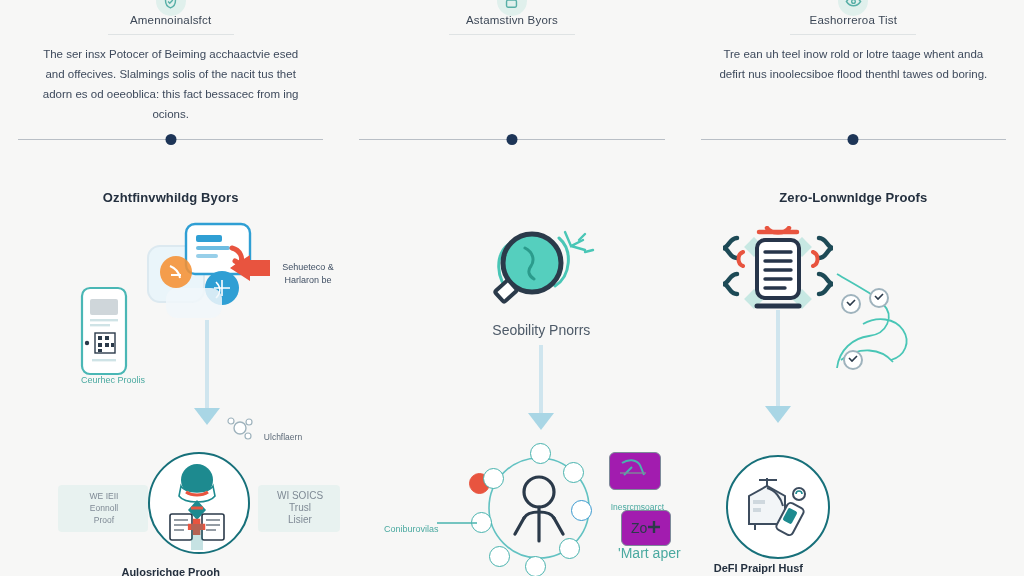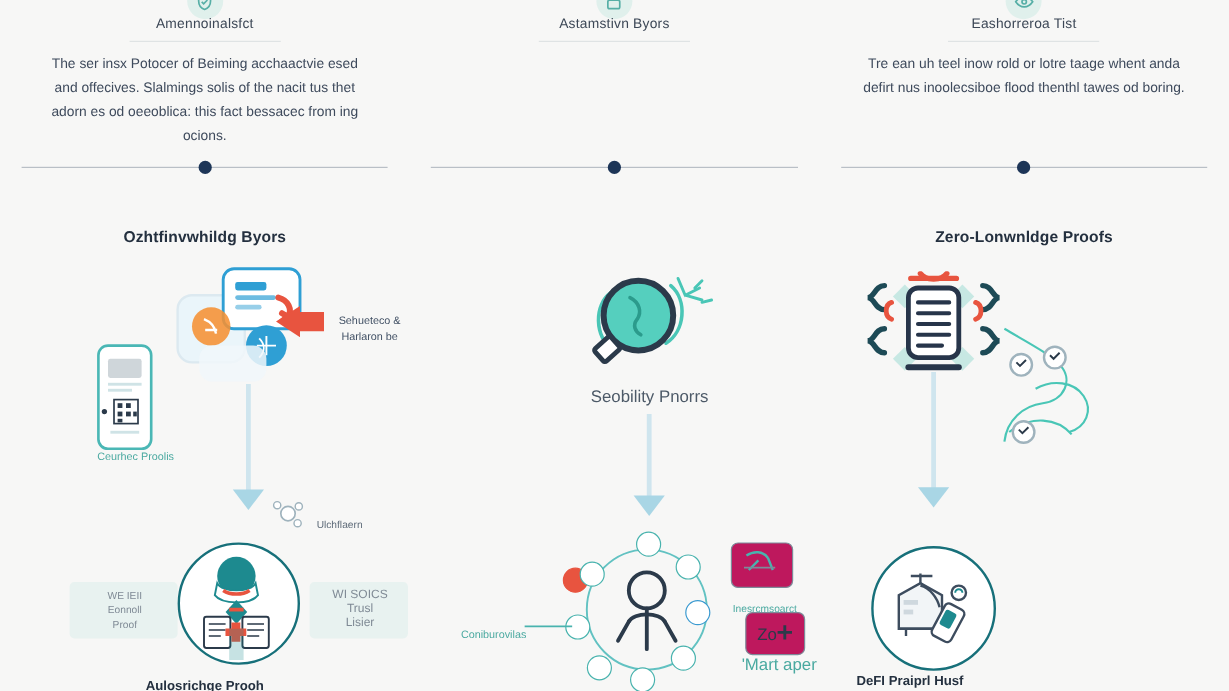--- a/index.html
+++ b/index.html
@@ -157,21 +157,21 @@
     text-align: center;
     font-size: 11px;
     font-weight: bold;
     color: #24303f;
     filter: blur(0.4px);
   }
   .bubble {
     position: absolute;
     border: 1.4px solid #7d8a99;
     border-radius: 6px;
-    background: #be185d;
+    background: #a21caf;
   }
   .node-ico {
     position: absolute;
     width: 19px; height: 19px;
     border-radius: 50%;
     background: #fff;
     border: 1.6px solid #49b3ae;
   }
 </style>
 </head>

